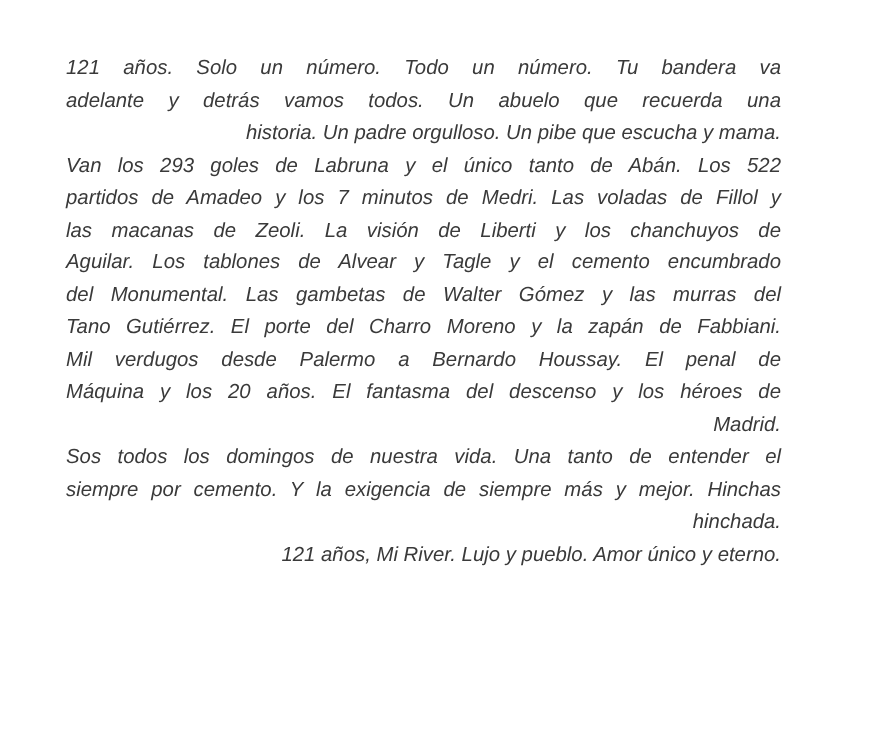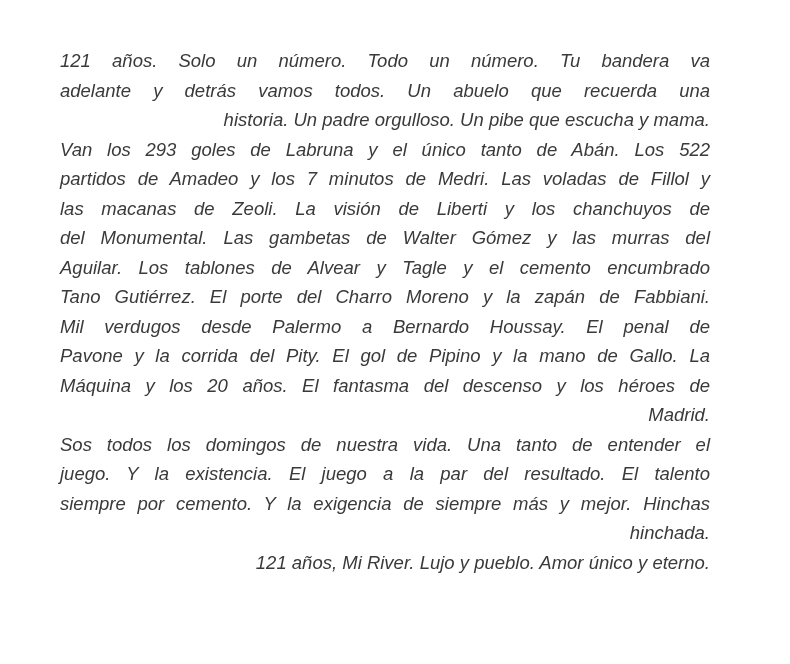--- a/index.html
+++ b/index.html
@@ -40,32 +40,30 @@
   <div class="para">
     <div class="line">121 años. Solo un número. Todo un número. Tu bandera va</div>
     <div class="line">adelante y detrás vamos todos. Un abuelo que recuerda una</div>
     <div class="line last">historia. Un padre orgulloso. Un pibe que escucha y mama.</div>
   </div>
 
   <div class="para">
     <div class="line">Van los 293 goles de Labruna y el único tanto de Abán. Los 522</div>
     <div class="line">partidos de Amadeo y los 7 minutos de Medri. Las voladas de Fillol y</div>
     <div class="line">las macanas de Zeoli. La visión de Liberti y los chanchuyos de</div>
+    <div class="line">Aguilar. Los tablones de Alvear y Tagle y el cemento encumbrado</div>
     <div class="line">del Monumental. Las gambetas de Walter Gómez y las murras del</div>
-    <div class="line">Aguilar. Los tablones de Alvear y Tagle y el cemento encumbrado</div>
     <div class="line">Tano Gutiérrez. El porte del Charro Moreno y la zapán de Fabbiani.</div>
     <div class="line">Mil verdugos desde Palermo a Bernardo Houssay. El penal de</div>
-    <div class="line">Pavone y la corrida del Pity. El gol de Pipino y la mano de Gallo. La</div>
     <div class="line">Máquina y los 20 años. El fantasma del descenso y los héroes de</div>
     <div class="line last">Madrid.</div>
   </div>
 
   <div class="para">
     <div class="line">Sos todos los domingos de nuestra vida. Una tanto de entender el</div>
-    <div class="line">juego. Y la existencia. El juego a la par del resultado. El talento</div>
     <div class="line">siempre por cemento. Y la exigencia de siempre más y mejor. Hinchas</div>
     <div class="line last">hinchada.</div>
   </div>
 
   <div class="para">
     <div class="line last">121 años, Mi River. Lujo y pueblo. Amor único y eterno.</div>
   </div>
 
 </div>
 

